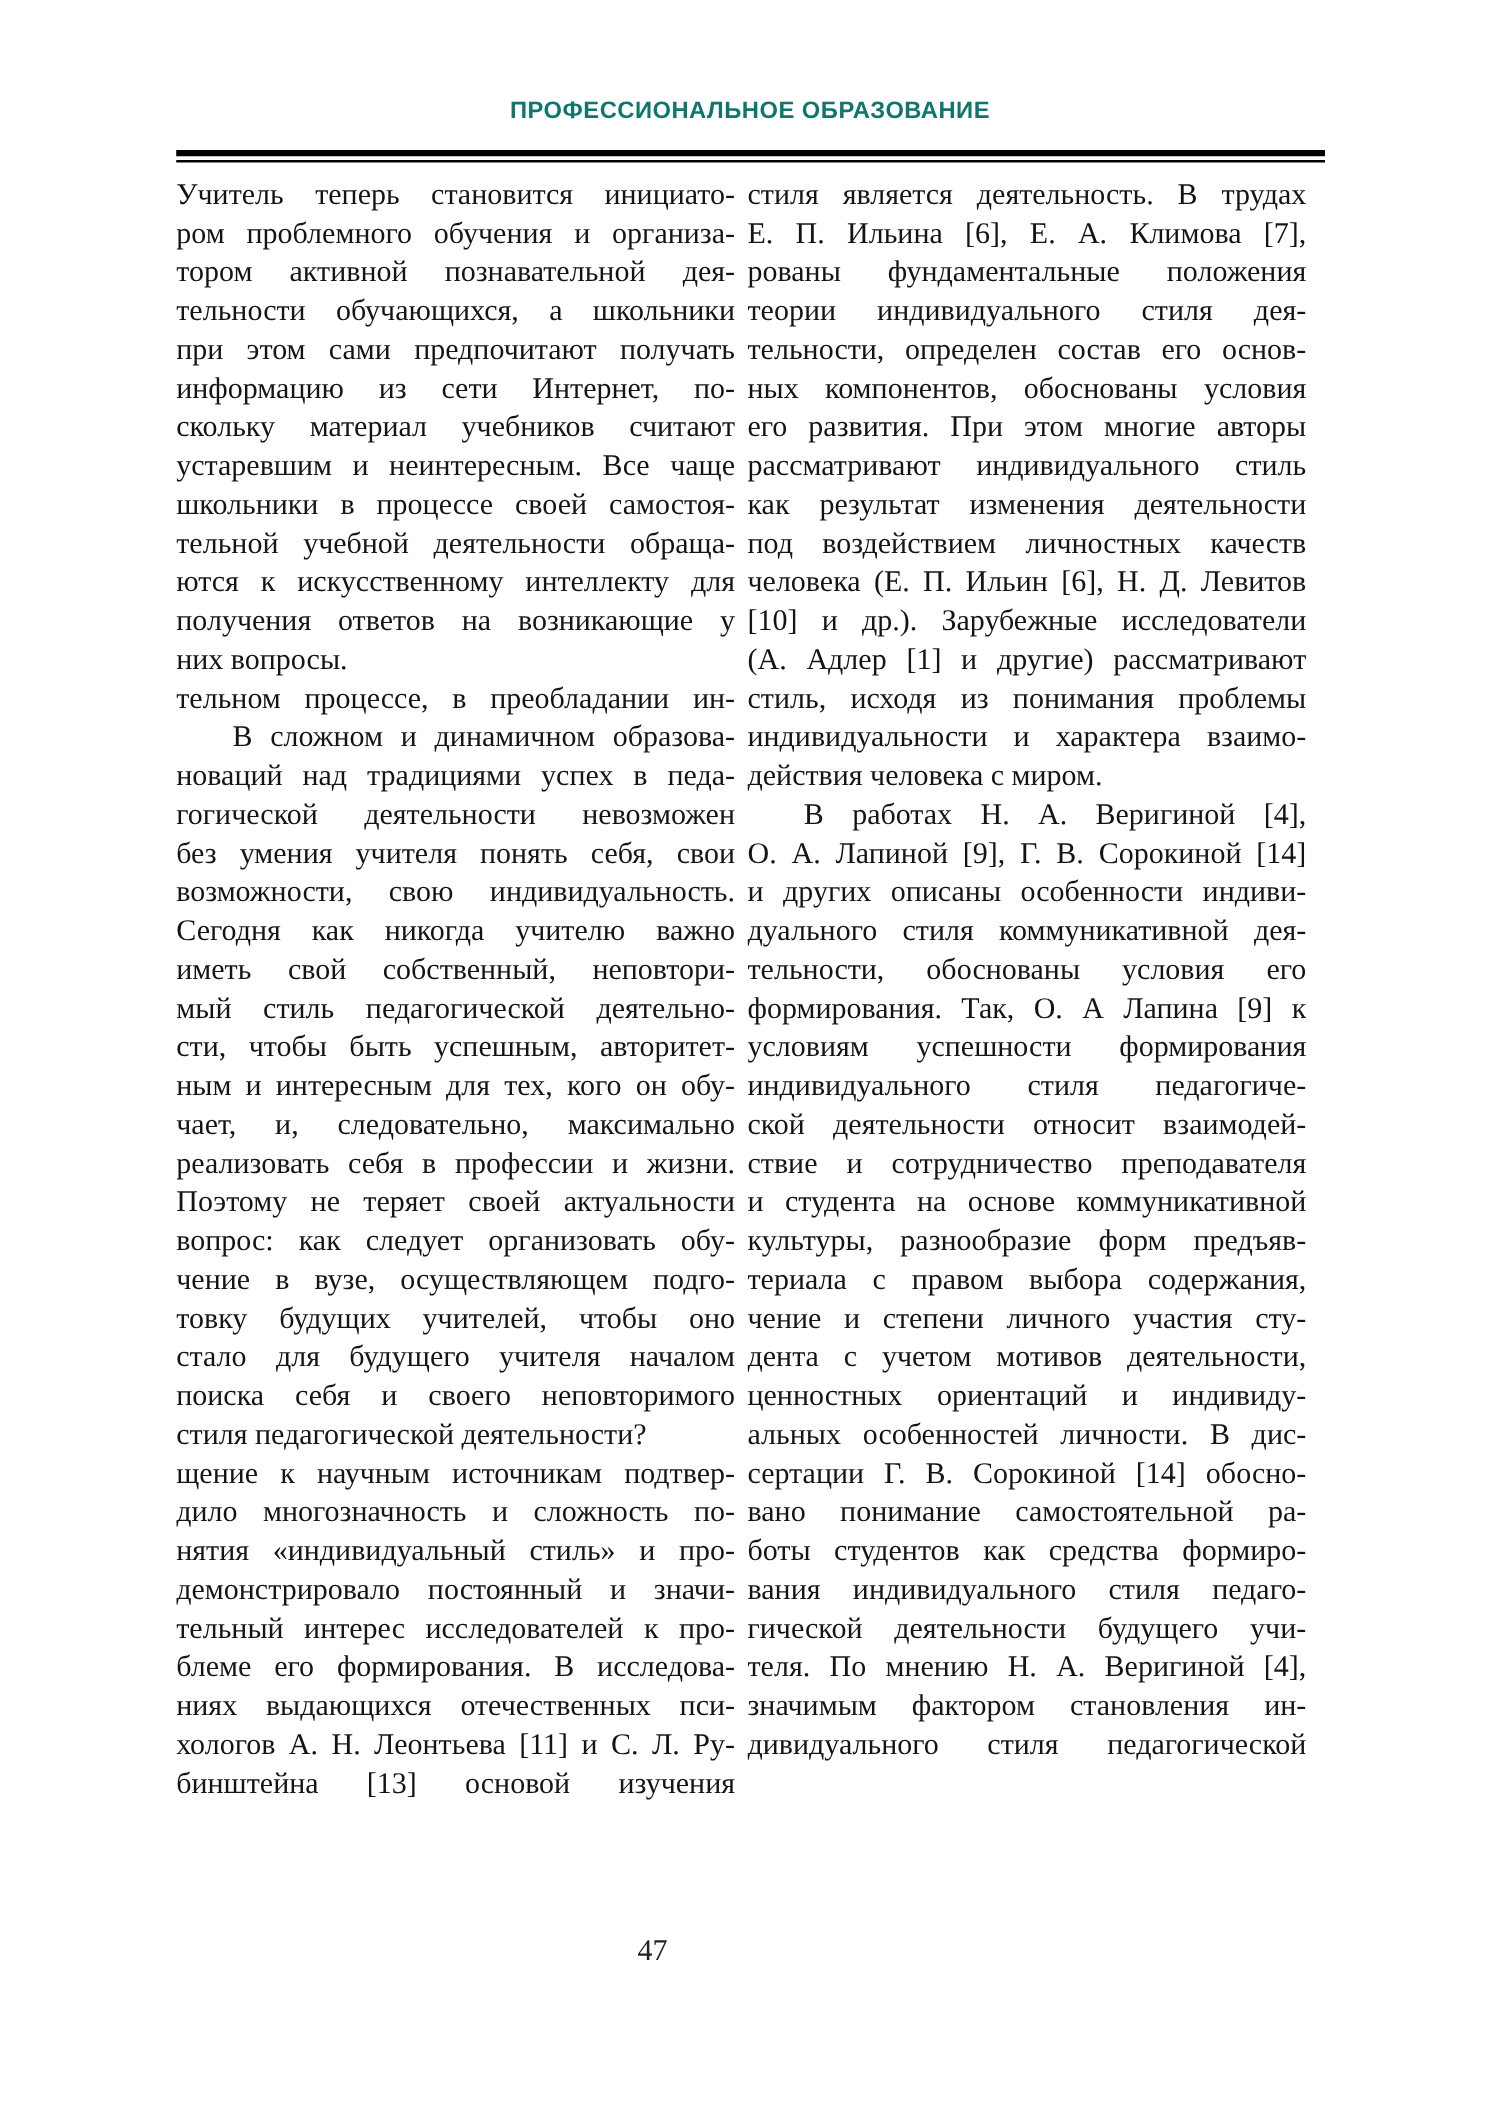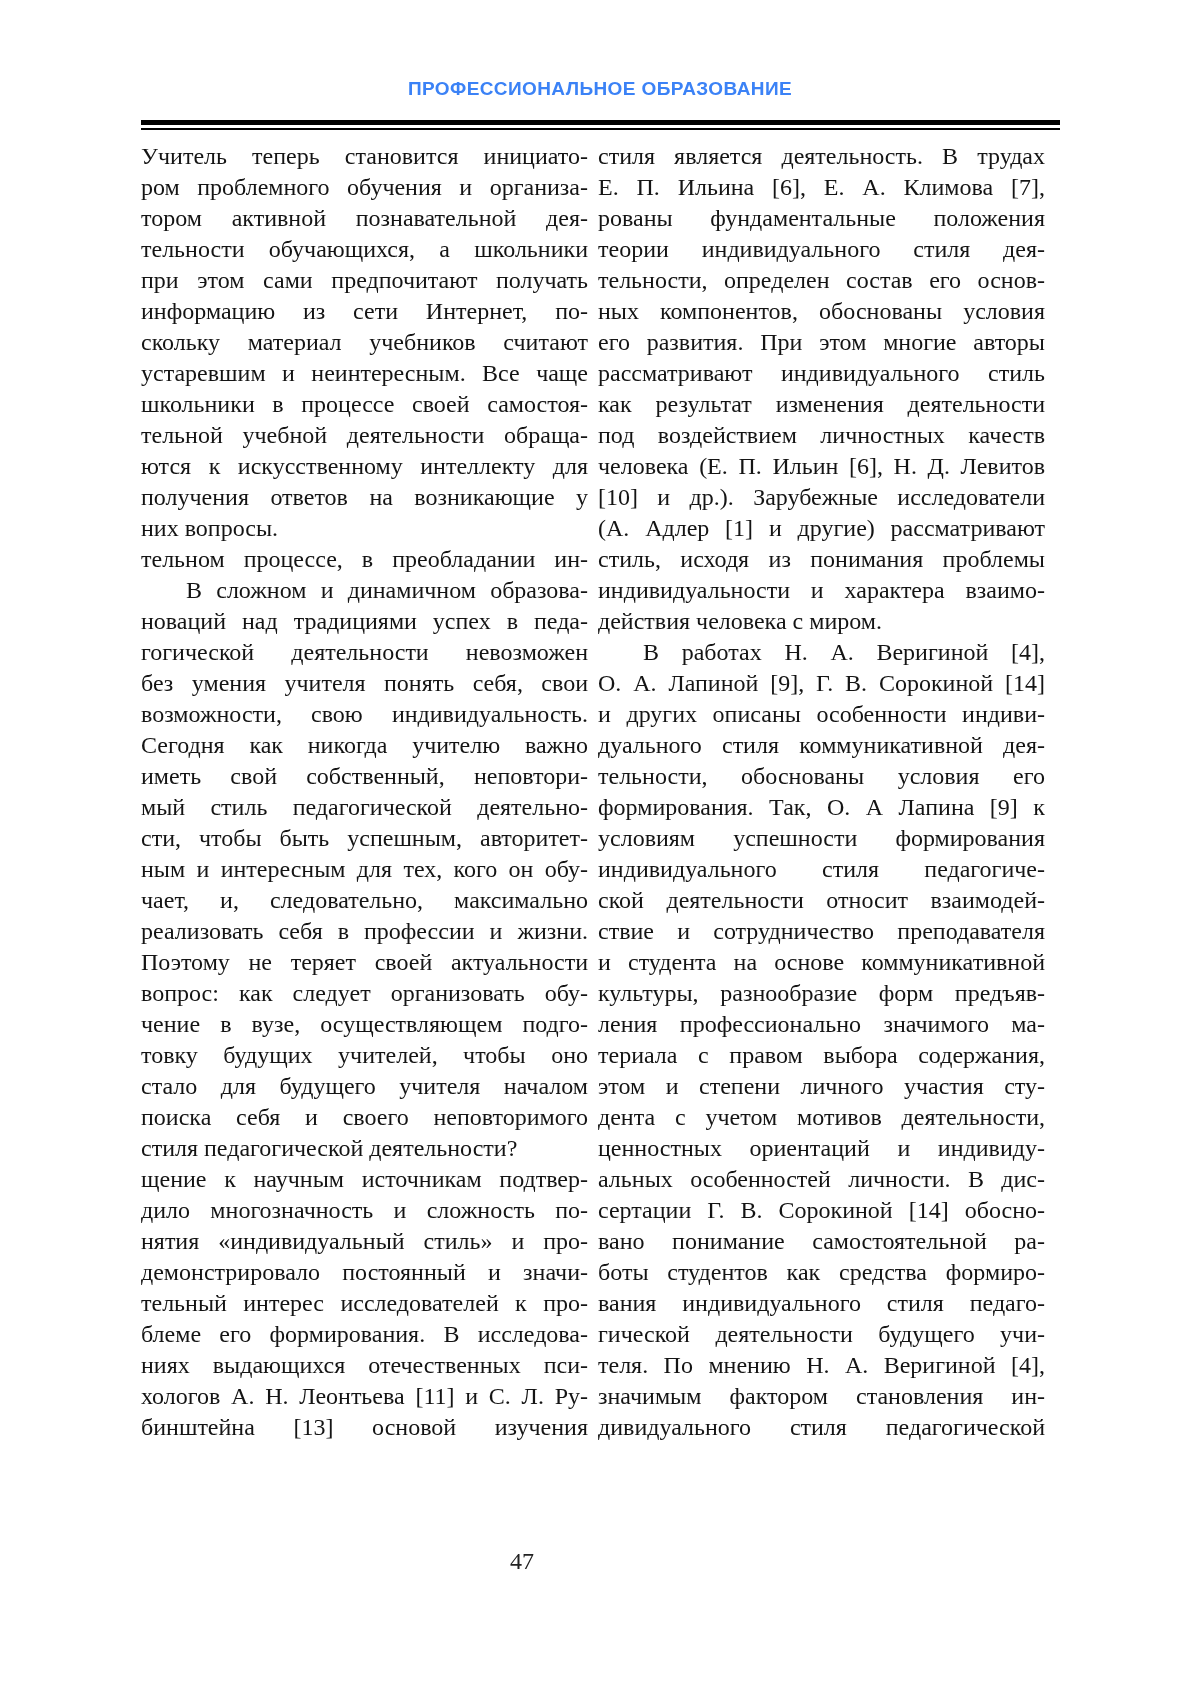--- a/index.html
+++ b/index.html
@@ -17,21 +17,21 @@
   .page-header {
     position: absolute;
     top: 78px;
     left: 0;
     width: 1200px;
     text-align: center;
     font-family: "Liberation Sans", sans-serif;
     font-weight: bold;
     font-size: 19px;
     letter-spacing: 0.4px;
-    color: #3b82f6;
+    color: #0f766e;
   }
   .rule-block {
     position: absolute;
     top: 120px;
     left: 141px;
     width: 919px;
   }
   .rule-thick {
     height: 5px;
     background: #000000;
@@ -160,23 +160,22 @@
       <div class="line">и других описаны особенности индиви-</div>
       <div class="line">дуального стиля коммуникативной дея-</div>
       <div class="line">тельности, обоснованы условия его</div>
       <div class="line">формирования. Так, О. А Лапина [9] к</div>
       <div class="line">условиям успешности формирования</div>
       <div class="line">индивидуального стиля педагогиче-</div>
       <div class="line">ской деятельности относит взаимодей-</div>
       <div class="line">ствие и сотрудничество преподавателя</div>
       <div class="line">и студента на основе коммуникативной</div>
       <div class="line">культуры, разнообразие форм предъяв-</div>
-      <div class="line">ления профессионально значимого ма-</div>
       <div class="line">териала с правом выбора содержания,</div>
-      <div class="line">этом и степени личного участия сту-</div>
+      <div class="line">чение и степени личного участия сту-</div>
       <div class="line">дента с учетом мотивов деятельности,</div>
       <div class="line">ценностных ориентаций и индивиду-</div>
       <div class="line">альных особенностей личности. В дис-</div>
       <div class="line">сертации Г. В. Сорокиной [14] обосно-</div>
       <div class="line">вано понимание самостоятельной ра-</div>
       <div class="line">боты студентов как средства формиро-</div>
       <div class="line">вания индивидуального стиля педаго-</div>
       <div class="line">гической деятельности будущего учи-</div>
       <div class="line">теля. По мнению Н. А. Веригиной [4],</div>
       <div class="line">значимым фактором становления ин-</div>

